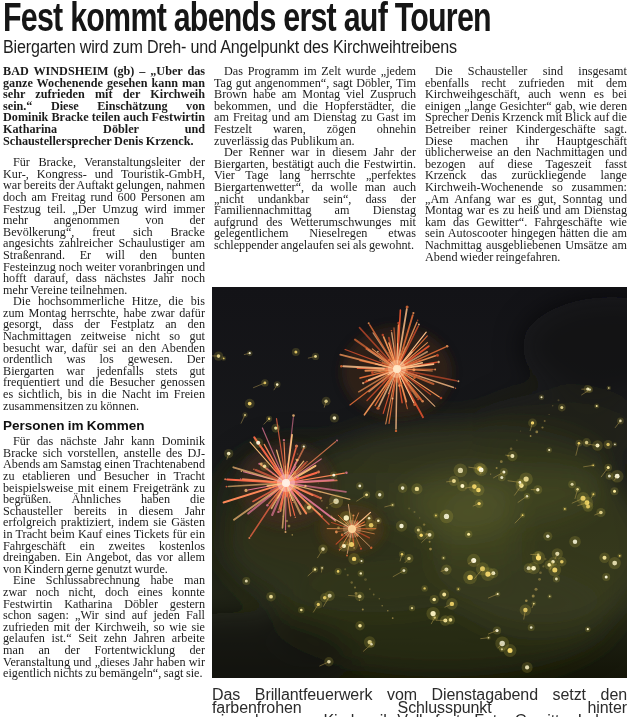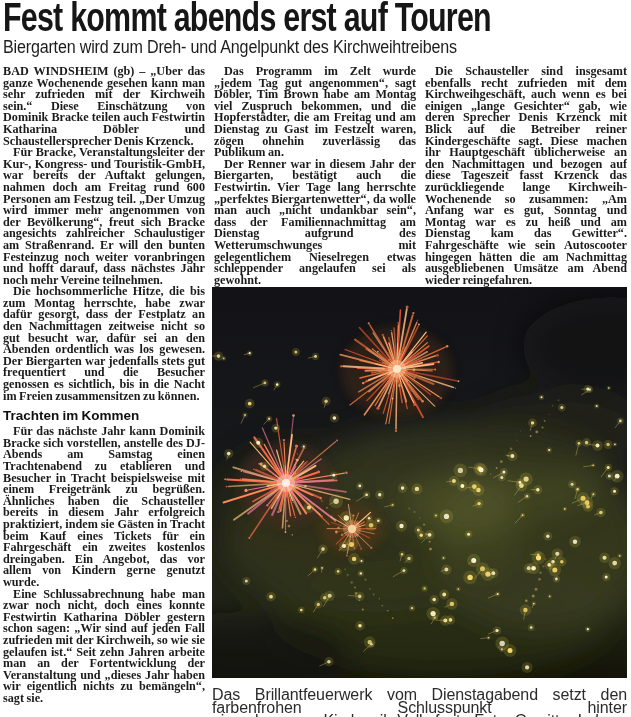--- a/index.html
+++ b/index.html
@@ -13,23 +13,23 @@
 
   .subheadline { position:absolute; left:3px; top:38px; margin:0; font-weight:400;
                  font-family:"Liberation Sans", sans-serif; font-size:17.5px; line-height:1.1;
                  letter-spacing:-.2px; color:#1d1d1d; white-space:nowrap;text-align:right; }
   .scx92 { display:inline-block; transform:scaleX(.92); transform-origin:0 0; }
 
   .columns { position:absolute; left:3px; top:66px; width:624px; height:651px;
              display:flex; gap:9px; overflow:hidden; }
   .col { width:202px; flex:0 0 202px; font-size:12.2px; line-height:11.6px;
          text-align:justify; color:#1b1b1b; word-spacing:-.5px; hyphens:auto; }
-  .col p { margin:0;font-weight:bold; }
+  .col p { margin:0; }
   p.indent { text-indent:10px; }
-  p.lead { font-weight:700; }
+  p.lead { font-weight:700; margin-bottom:10px; }
   .subheading { font-family:"Liberation Sans", sans-serif; font-weight:700; font-size:13.5px;
                 line-height:14px; margin:7px 0 3px 0; color:#101010; text-align:left; }
 
   .photo { position:absolute; left:212px; top:287px; width:415px; height:391px;
            background:#141416; overflow:hidden; }
   .photo svg { display:block; }
 
   .caption { position:absolute; left:212px; top:688px; width:415px;
              font-family:"Liberation Sans", sans-serif; font-size:16px; letter-spacing:-.1px;
              line-height:13px; color:#2b2b2b; }
@@ -43,21 +43,21 @@
 
   <h1 class="headline"><span class="scx74">Fest kommt abends erst auf Touren</span></h1>
 
   <h2 class="subheadline"><span class="scx92">Biergarten wird zum Dreh- und Angelpunkt des Kirchweihtreibens</span></h2>
 
   <div class="columns">
     <div class="col">
       <p class="lead">BAD WINDSHEIM (gb) – „Über das ganze Wochenende gesehen kann man sehr zufrieden mit der Kirchweih sein.“ Diese Einschätzung von Dominik Bracke teilen auch Festwirtin Katharina Döbler und Schaustellersprecher Denis Krzenck.</p>
       <p class="indent">Für Bracke, Veranstaltungsleiter der Kur-, Kongress- und Touristik-GmbH, war bereits der Auftakt gelungen, nahmen doch am Freitag rund 600 Personen am Festzug teil. „Der Umzug wird immer mehr angenommen von der Bevölkerung“, freut sich Bracke angesichts zahlreicher Schaulustiger am Straßenrand. Er will den bunten Festeinzug noch weiter voranbringen und hofft darauf, dass nächstes Jahr noch mehr Vereine teilnehmen.</p>
       <p class="indent">Die hochsommerliche Hitze, die bis zum Montag herrschte, habe zwar dafür gesorgt, dass der Festplatz an den Nachmittagen zeitweise nicht so gut besucht war, dafür sei an den Abenden ordentlich was los gewesen. Der Biergarten war jedenfalls stets gut frequentiert und die Besucher genossen es sichtlich, bis in die Nacht im Freien zusammensitzen zu können.</p>
-      <h3 class="subheading">Trachten im Kommen</h3>
+      <h3 class="subheading">Personen im Kommen</h3>
       <p class="indent">Für das nächste Jahr kann Dominik Bracke sich vorstellen, anstelle des DJ-Abends am Samstag einen Trachtenabend zu etablieren und Besucher in Tracht beispielsweise mit einem Freigetränk zu begrüßen. Ähnliches haben die Schausteller bereits in diesem Jahr erfolgreich praktiziert, indem sie Gästen in Tracht beim Kauf eines Tickets für ein Fahrgeschäft ein zweites kostenlos dreingaben. Ein Angebot, das vor allem von Kindern gerne genutzt wurde.</p>
       <p class="indent">Eine Schlussabrechnung habe man zwar noch nicht, doch eines konnte Festwirtin Katharina Döbler gestern schon sagen: „Wir sind auf jeden Fall zufrieden mit der Kirchweih, so wie sie gelaufen ist.“ Seit zehn Jahren arbeite man an der Fortentwicklung der Veranstaltung und „dieses Jahr haben wir eigentlich nichts zu bemängeln“, sagt sie.</p>
     </div>
     <div class="col">
       <p class="indent">Das Programm im Zelt wurde „jedem Tag gut angenommen“, sagt Döbler, Tim Brown habe am Montag viel Zuspruch bekommen, und die Hopferstädter, die am Freitag und am Dienstag zu Gast im Festzelt waren, zögen ohnehin zuverlässig das Publikum an.</p>
       <p class="indent">Der Renner war in diesem Jahr der Biergarten, bestätigt auch die Festwirtin. Vier Tage lang herrschte „perfektes Biergartenwetter“, da wolle man auch „nicht undankbar sein“, dass der Familiennachmittag am Dienstag aufgrund des Wetterumschwunges mit gelegentlichem Nieselregen etwas schleppender angelaufen sei als gewohnt.</p>
     </div>
     <div class="col">
       <p class="indent">Die Schausteller sind insgesamt ebenfalls recht zufrieden mit dem Kirchweihgeschäft, auch wenn es bei einigen „lange Gesichter“ gab, wie deren Sprecher Denis Krzenck mit Blick auf die Betreiber reiner Kindergeschäfte sagt. Diese machen ihr Hauptgeschäft üblicherweise an den Nachmittagen und bezogen auf diese Tageszeit fasst Krzenck das zurückliegende lange Kirchweih-Wochenende so zusammen: „Am Anfang war es gut, Sonntag und Montag war es zu heiß und am Dienstag kam das Gewitter“. Fahrgeschäfte wie sein Autoscooter hingegen hätten die am Nachmittag ausgebliebenen Umsätze am Abend wieder reingefahren.</p>
     </div>

